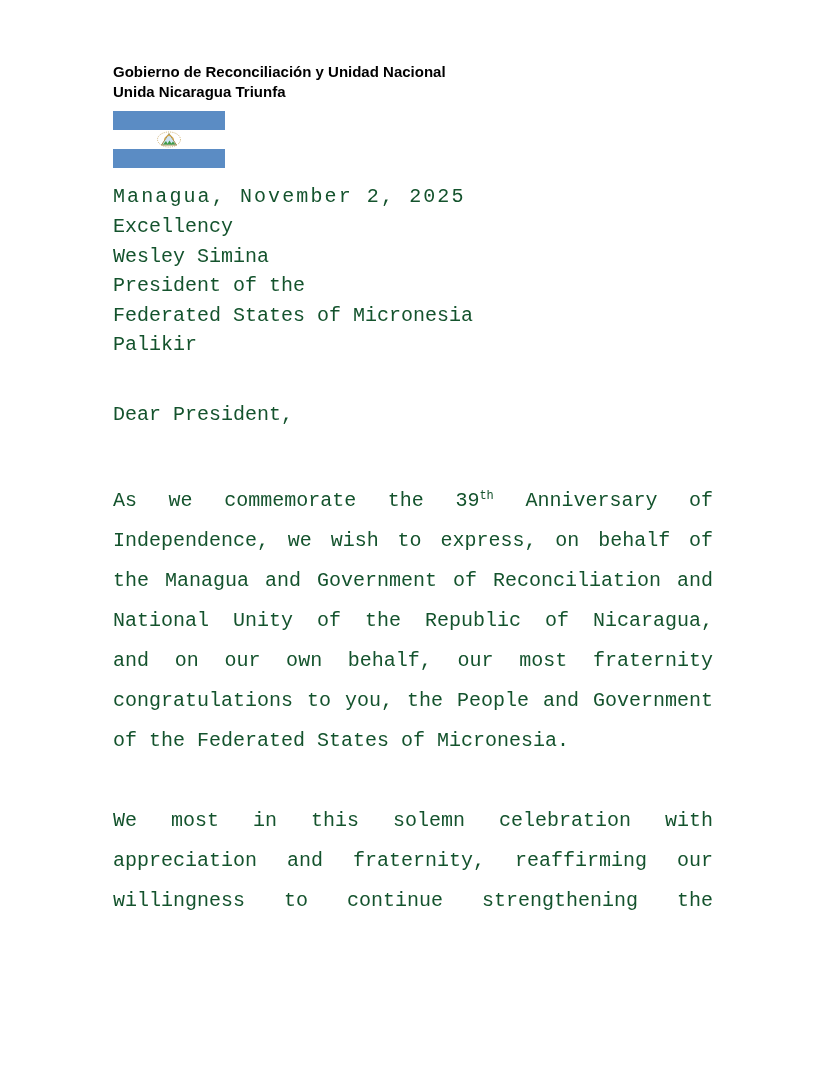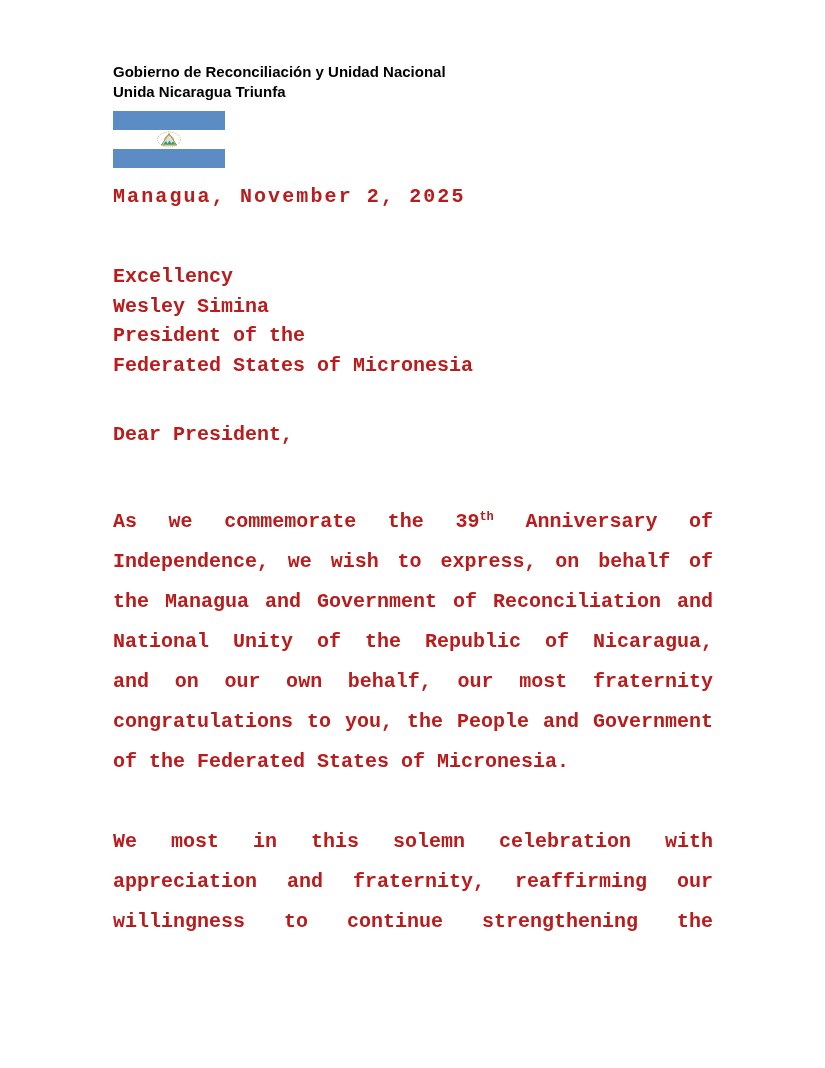--- a/index.html
+++ b/index.html
@@ -39,31 +39,31 @@
   }
   .flag .emblem {
     position: absolute;
     left: 43px;
     top: 1px;
     width: 26px;
     height: 17px;
   }
   .mono {
     font-family: "Liberation Mono", "DejaVu Sans Mono", monospace;
-    font-weight: bold;
+    font-weight: normal;
     font-size: 20px;
-    color: #b91c1c;
+    color: #14532d;
   }
   .date-line {
     margin-top: 14px;
     line-height: 30px;
     letter-spacing: 2.1px;
     white-space: nowrap;
   }
-  .recipient { margin-top: 50px; line-height: 29.5px; }
+  .recipient { line-height: 29.5px; }
   .salutation { margin-top: 40px; line-height: 29.5px; }
   .para { line-height: 40px; }
   .para-1 { margin-top: 52px; }
   .para-2 { margin-top: 40px; }
   .jline {
     text-align: justify;
     text-align-last: justify;
   }
   .jline.lastline { text-align-last: left; }
   .jline sup {
@@ -98,20 +98,21 @@
       <div class="stripe blue"></div>
     </div>
 
     <div class="mono date-line">Managua, November 2, 2025</div>
 
     <div class="mono recipient">
       <div>Excellency</div>
       <div>Wesley Simina</div>
       <div>President of the</div>
       <div>Federated States of Micronesia</div>
+      <div>Palikir</div>
     </div>
 
     <div class="mono salutation">Dear President,</div>
 
     <div class="mono para para-1">
       <div class="jline"><span>As we commemorate the 39</span><sup>th</sup><span> Anniversary of</span></div>
       <div class="jline">Independence, we wish to express, on behalf of</div>
       <div class="jline">the Managua and Government of Reconciliation and</div>
       <div class="jline">National Unity of the Republic of Nicaragua,</div>
       <div class="jline">and on our own behalf, our most fraternity</div>

